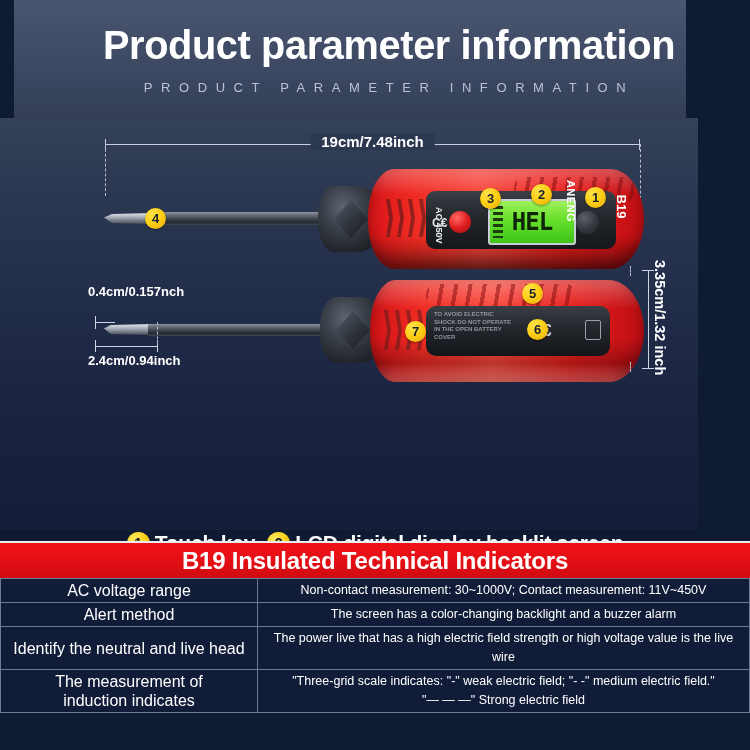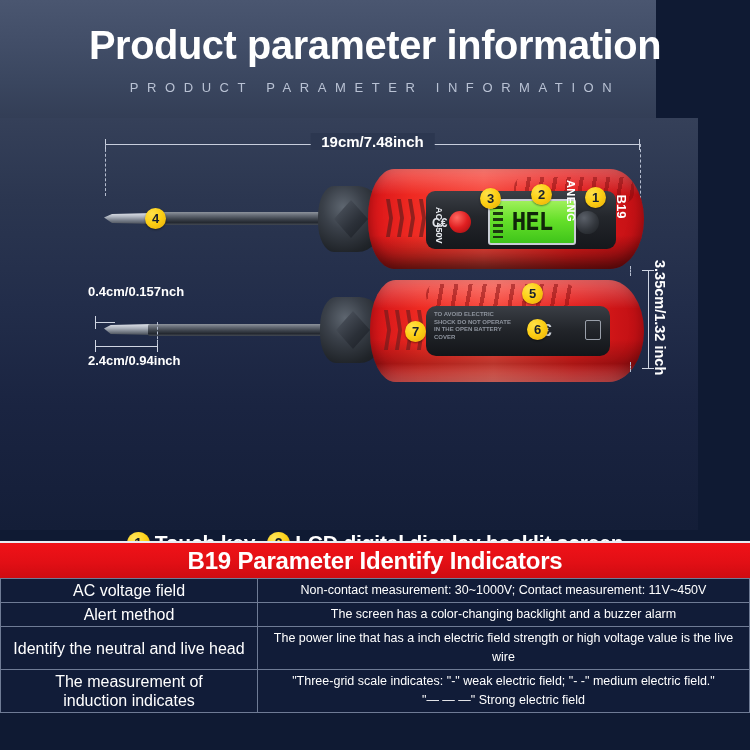--- a/index.html
+++ b/index.html
@@ -13,23 +13,24 @@
   #page {
     position: relative;
     width: 750px;
     height: 750px;
     overflow: hidden;
     background: linear-gradient(180deg, #3c4761 0%, #36415c 8%, #2a3category 9%, #253354 22%, #1d2a४7 40%, #16224044 55%, #131e3c 70%, #111b36 85%, #101a33 100%);
   }
   
   .header-zone {
     position: absolute;
-    left: 0; top: 0;
+    left: 14px; top: 0;
     width: 656px; height: 118px;
     background: linear-gradient(180deg, #4a5670 0%, #424e68 35%, #3a465f 70%, #333e56 100%);
+    padding-left: 16px;
   }
   .title-main {
     position: absolute;
     left: 0; top: 22px;
     width: 750px;
     text-align: center;
     color: #ffffff;
     font-size: 41px;
     font-weight: bold;
     letter-spacing: -0.4px;
@@ -596,36 +597,36 @@
           <div class="legend-badge">7</div>
           <div class="legend-text">Insulated handle with glue</div>
         </div>
       </div>
 
     </div>
   </div>
 
   <div class="hr-white"></div>
   <div class="redband">
-    <span>B19 Parameter Identify Indicators</span>
+    <span>B19 Insulated Technical Indicators</span>
   </div>
 
   <table class="spec">
     <tbody>
         <tr>
-      <td class="k">AC voltage field</td>
+      <td class="k">AC voltage range</td>
       <td class="v">Non-contact measurement: 30~1000V; Contact measurement: 11V~450V</td>
     </tr>
     <tr>
       <td class="k">Alert method</td>
       <td class="v">The screen has a color-changing backlight and a buzzer alarm</td>
     </tr>
     <tr>
       <td class="k">Identify the neutral and live head</td>
-      <td class="v">The power line that has a inch electric field strength or high voltage value is the live wire</td>
+      <td class="v">The power live that has a high electric field strength or high voltage value is the live wire</td>
     </tr>
     <tr>
       <td class="k">
         <div>The measurement of</div>
         <div>induction indicates</div>
       </td>
       <td class="v v-multi">
         <div>"Three-grid scale indicates: "-" weak electric field; "- -" medium electric field."</div>
         <div>"— — —" Strong electric field</div>
       </td>

